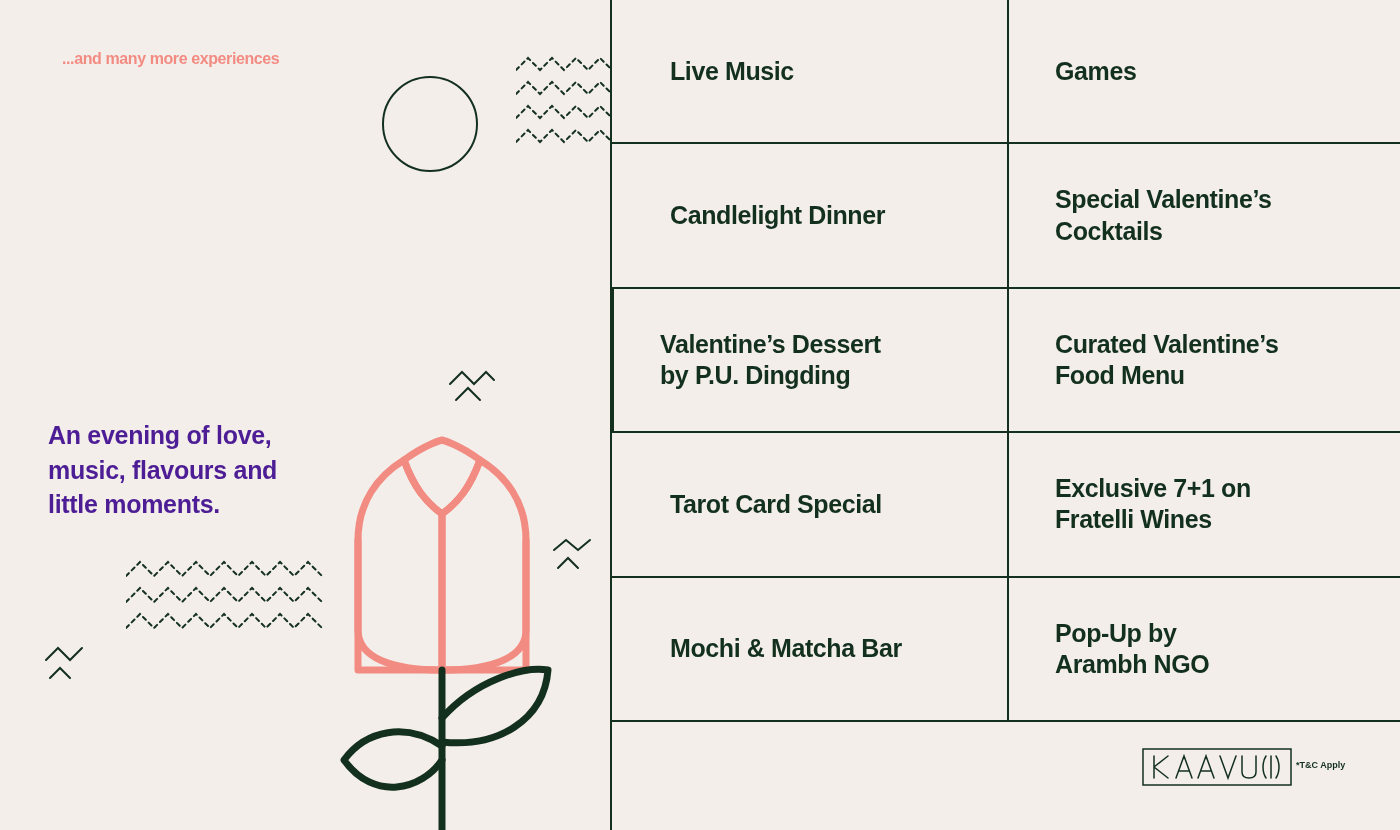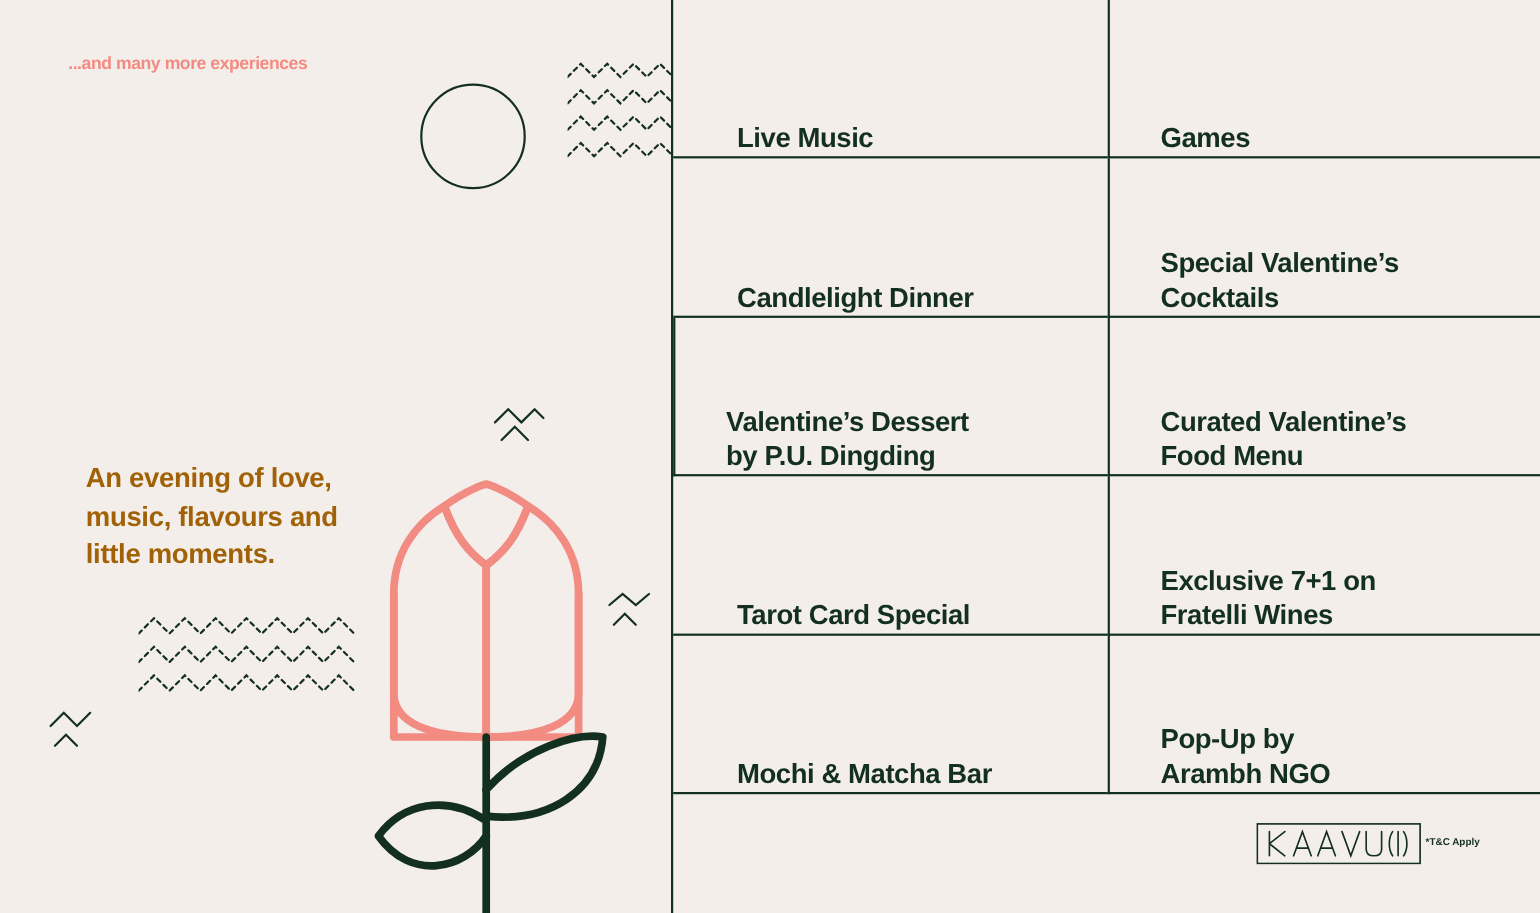--- a/index.html
+++ b/index.html
@@ -38,23 +38,22 @@
   }
   .subhead {
     position: absolute;
     left: 48px;
     top: 418px;
     width: 310px;
     font-size: 25px;
     line-height: 1.38;
     font-weight: 700;
     letter-spacing: -0.3px;
-    color: #a16207;
+    color: #4c1d95;
     white-space: pre-line;
-    margin-left: 30px;
   }
 
   
   .circle {
     position: absolute;
     left: 382px; top: 76px;
     width: 96px; height: 96px;
     border: 2px solid #13301f;
     border-radius: 50%;
     box-sizing: border-box;
@@ -79,21 +78,21 @@
     left: 0; top: 0;
     width: 790px;
     height: 722px;
     display: grid;
     grid-template-columns: 1fr 1fr;
     grid-auto-rows: 1fr;
   }
   .cell {
     border-bottom: 2px solid #13301f;
     display: flex;
-    align-items: flex-end;
+    align-items: center;
     box-sizing: border-box;
     padding: 0 24px 0 58px;
   }
   .cell.col-right {
     border-left: 2px solid #13301f;
     padding-left: 46px;
   }
   .cell-text {
     font-size: 25px;
     font-weight: 800;

